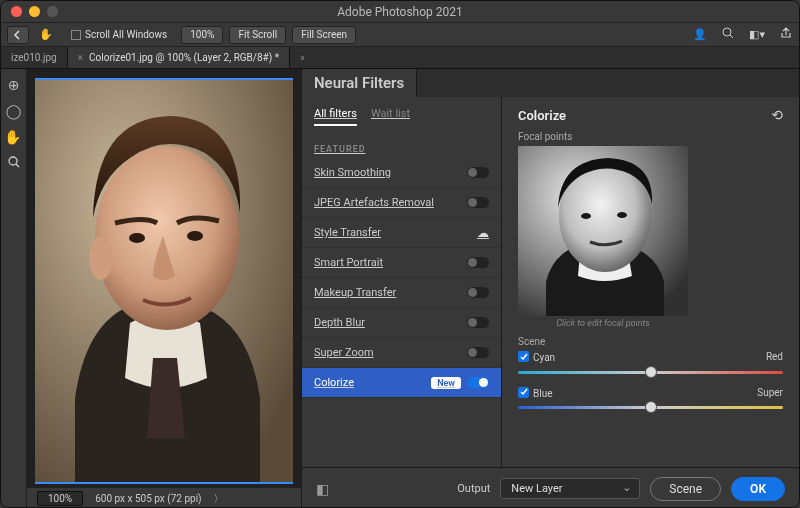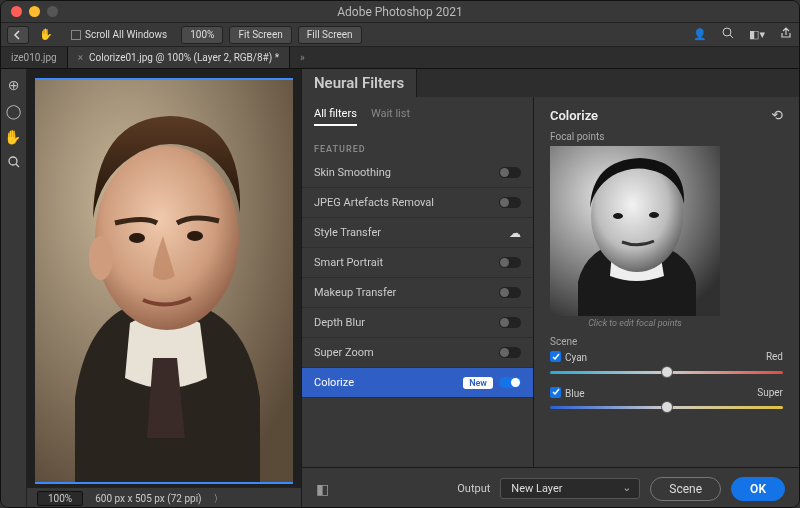--- a/index.html
+++ b/index.html
@@ -25,21 +25,21 @@
   .canvas { position:relative; width:258px; height:406px; background:#111; }
   .canvas::before, .canvas::after { content:""; position:absolute; left:0; right:0; height:2px; background:#3a8bff;}
   .canvas::before{top:0;} .canvas::after{bottom:0;}
   .portrait { width:100%; height:100%; }
   .status { height:22px; background:#383838; display:flex; align-items:center; gap:12px; padding:0 10px; font-size:10px; color:#ccc; border-top:1px solid #222;}
   .status .box { background:#2a2a2a; padding:1px 10px; border:1px solid #111; border-radius:2px;}
   .panel { flex:1; background:#383838; display:flex; flex-direction:column; border-left:1px solid #1a1a1a;}
   .panel-tab { height:28px; display:flex; align-items:stretch; background:#2d2d2d;}
   .panel-tab .pt { background:#383838; padding:0 12px; display:flex; align-items:center; font-size:15px; font-weight:600; border-right:1px solid #1a1a1a;}
   .panel-body { flex:1; display:flex; }
-  .filters-col { width:232px; border-right:1px solid #1a1a1a; display:flex; flex-direction:column;}
+  .filters-col { width:200px; border-right:1px solid #1a1a1a; display:flex; flex-direction:column;text-decoration:underline;}
   .subtabs { display:flex; gap:14px; padding:10px 12px 8px; font-size:11px; }
   .subtabs .st { color:#888; padding-bottom:4px; }
   .subtabs .st.active { color:#fff; border-bottom:2px solid #fff; }
   .flist { flex:1; overflow:auto; }
   .fsection { padding:10px 12px 4px; font-size:9px; letter-spacing:1px; color:#888; font-weight:600;}
   .frow { height:30px; display:flex; align-items:center; justify-content:space-between; padding:0 12px; border-bottom:1px solid #2e2e2e; font-size:11px; color:#ccc;}
   .frow.sel { background:#2f5fc5; color:#fff;}
   .badge { background:#fff; color:#2f5fc5; border-radius:3px; padding:1px 6px; font-size:9px; font-weight:600; margin-right:6px;}
   .toggle { width:22px; height:11px; background:#222; border-radius:6px; position:relative;}
   .toggle::after { content:""; width:9px; height:9px; border-radius:50%; background:#666; position:absolute; top:1px; left:1px;}
@@ -86,21 +86,21 @@
       <svg width="10" height="10" viewBox="0 0 10 10">
         <path d="M6 1 2 5l4 4" stroke="#ddd" fill="none" stroke-width="1.5"></path>
       </svg>
     </div>
   <div class="iconbtn" style="background:transparent;border:none">✋</div>
   <label class="tbtn" style="background:transparent;border:none;gap:4px">
       <span style="width:10px;height:10px;border:1px solid #888;display:inline-block"></span>
       <span>Scroll All Windows</span>
     </label>
   <div class="tbtn">100%</div>
-  <div class="tbtn">Fit Screen</div>
+  <div class="tbtn">Fit Scroll</div>
   <div class="tbtn">Fill Screen</div>
   <div class="spacer"></div>
   <div style="color:#ccc;margin-right:8px">👤</div>
   <div style="color:#ccc;margin-right:8px"><svg width="14" height="14" viewBox="0 0 14 14">
         <circle cx="6" cy="6" r="4" stroke="#ccc" fill="none"></circle>
         <path d="M9 9l3 3" stroke="#ccc"></path>
       </svg></div>
   <div style="color:#ccc;margin-right:8px">◧▾</div>
   <div style="color:#ccc"><svg width="14" height="14" viewBox="0 0 14 14">
         <path d="M3 7v4h8V7M7 9V2M4 5l3-3 3 3" stroke="#ccc" fill="none" stroke-width="1.2"></path>

